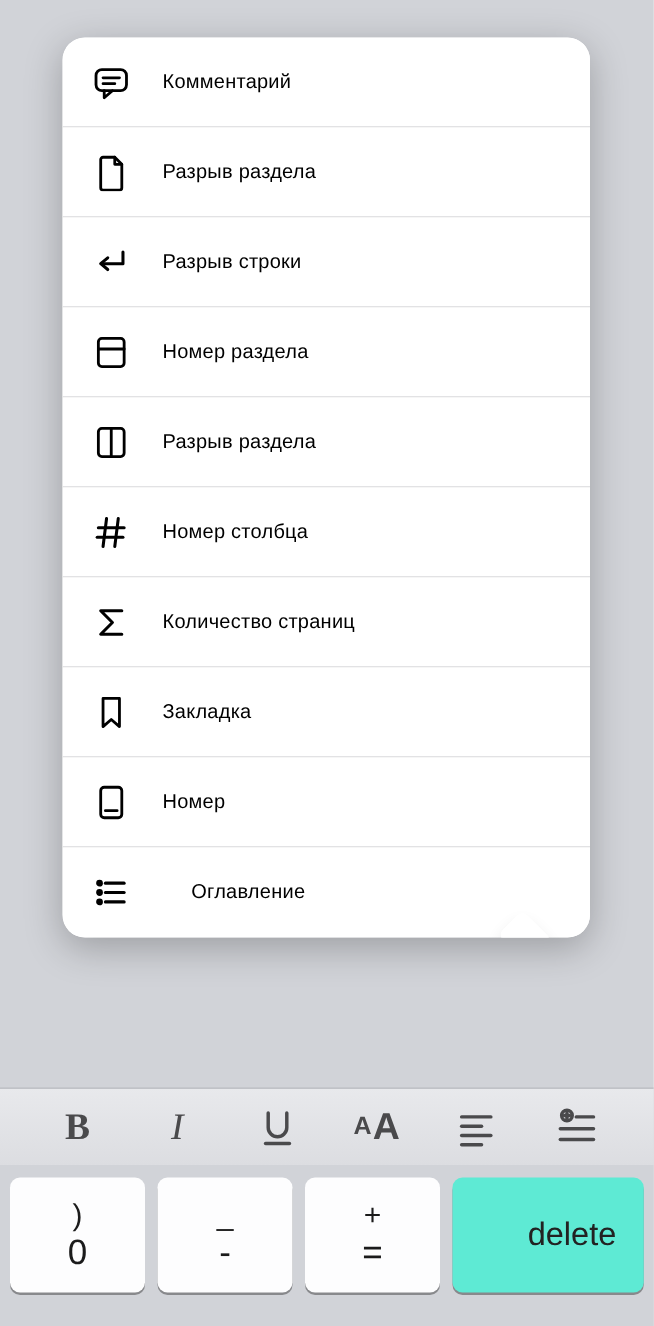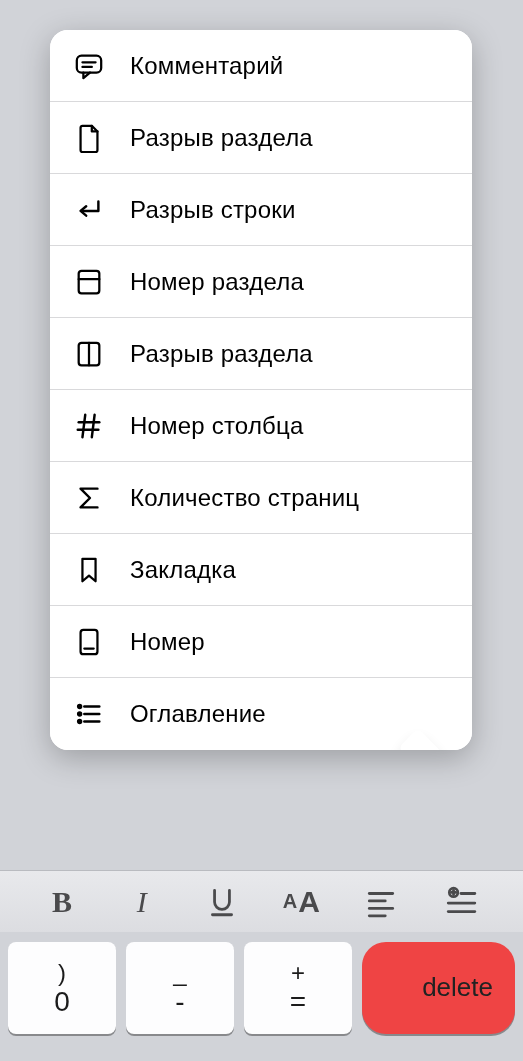--- a/index.html
+++ b/index.html
@@ -35,34 +35,34 @@
     box-shadow: 6px 6px 14px rgba(0,0,0,.12);
   }
   .menu-item {
     display: flex;
     align-items: center;
     height: 72px;
     padding: 0 22px;
     border-bottom: 1px solid #d9d9db;
     background: #fff;
   }
-  .menu-item:last-child { border-bottom: none; }
+  .menu-item:last-child { border-bottom: none; gap: 23px; }
   .menu-icon {
     width: 34px;
     height: 34px;
     flex: 0 0 34px;
     display: flex;
     align-items: center;
     justify-content: center;
     color: #000;
   }
   .menu-icon svg { width: 30px; height: 30px; stroke: #000; }
   .menu-label {
     margin-left: 24px;
-    font-size: 24px;
+    font-size: 16px;
     color: #000;
     letter-spacing: .2px;
   }
 
   
   .format-bar {
     position: absolute;
     left: 0; right: 0;
     top: 870px;
     height: 62px;
@@ -109,27 +109,26 @@
     font-size: 26px;
     line-height: 1.05;
     user-select: none;
   }
   .key.sym { flex: 0 0 108px; height: 92px; }
   .key.sym .top { font-size: 24px; }
   .key.sym .bot { font-size: 28px; margin-top: 2px; }
   .key.delete {
     flex: 1;
     height: 92px;
-    background: #ef4444;
+    background: #5eead4;
     color: #222;
     font-size: 26px;
     align-items: flex-end;
     padding-right: 22px;
     justify-content: center;
-    border-radius: 24px;
   }
 </style>
 </head>
 <body>
 
 <div class="popover">
 
   <div class="menu-item">
     <span class="menu-icon">
       <svg viewBox="0 0 32 32" fill="none" stroke-width="2.4" stroke-linecap="round" stroke-linejoin="round">

